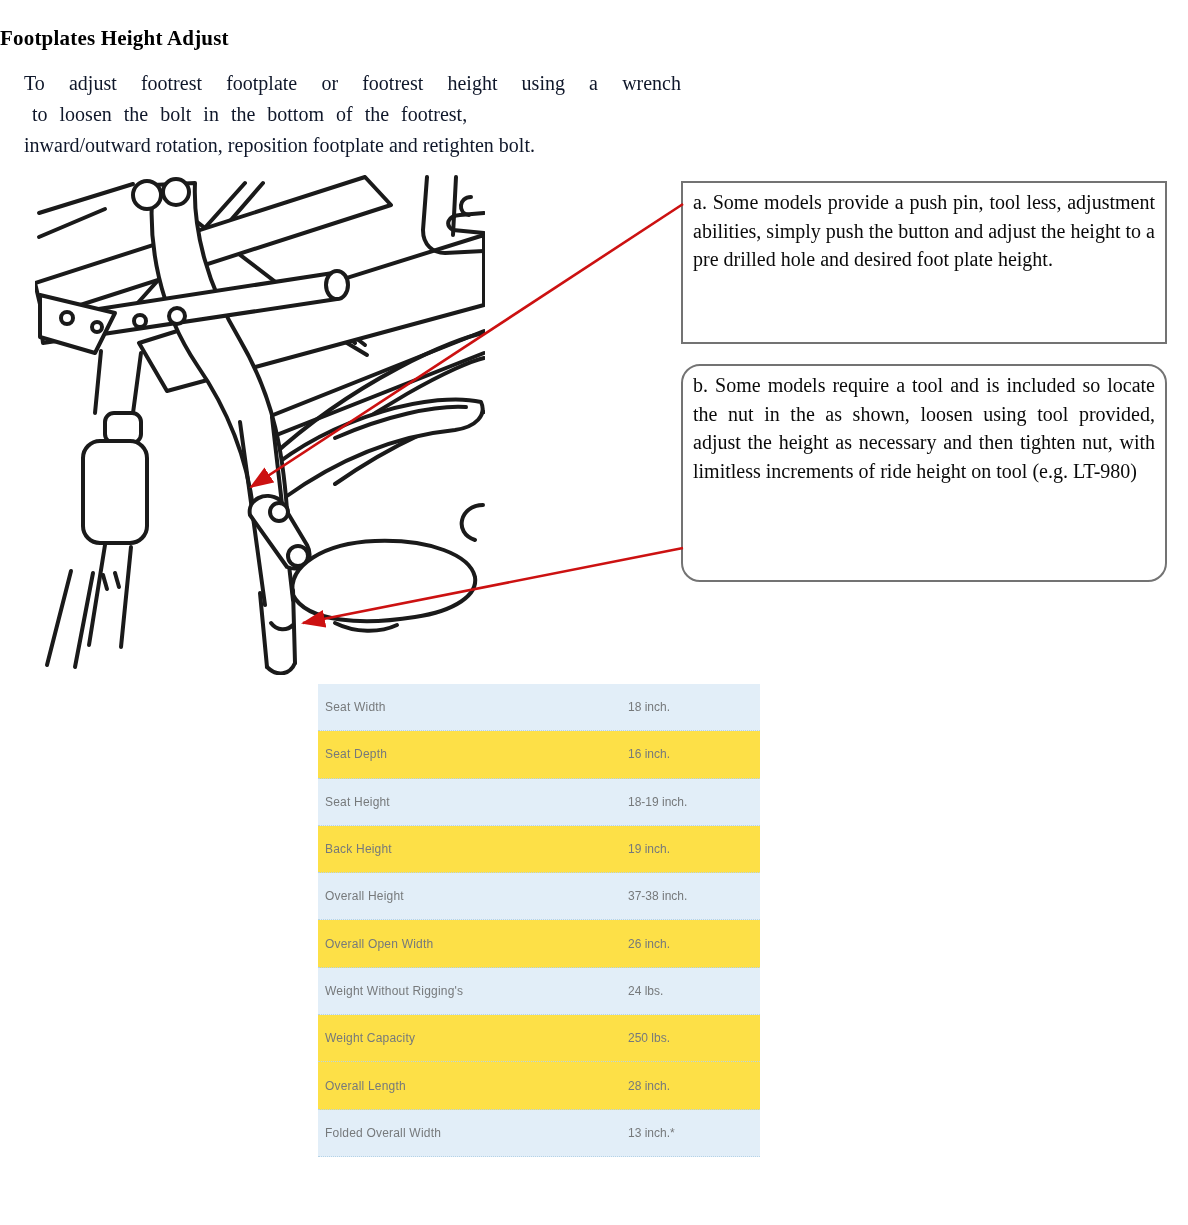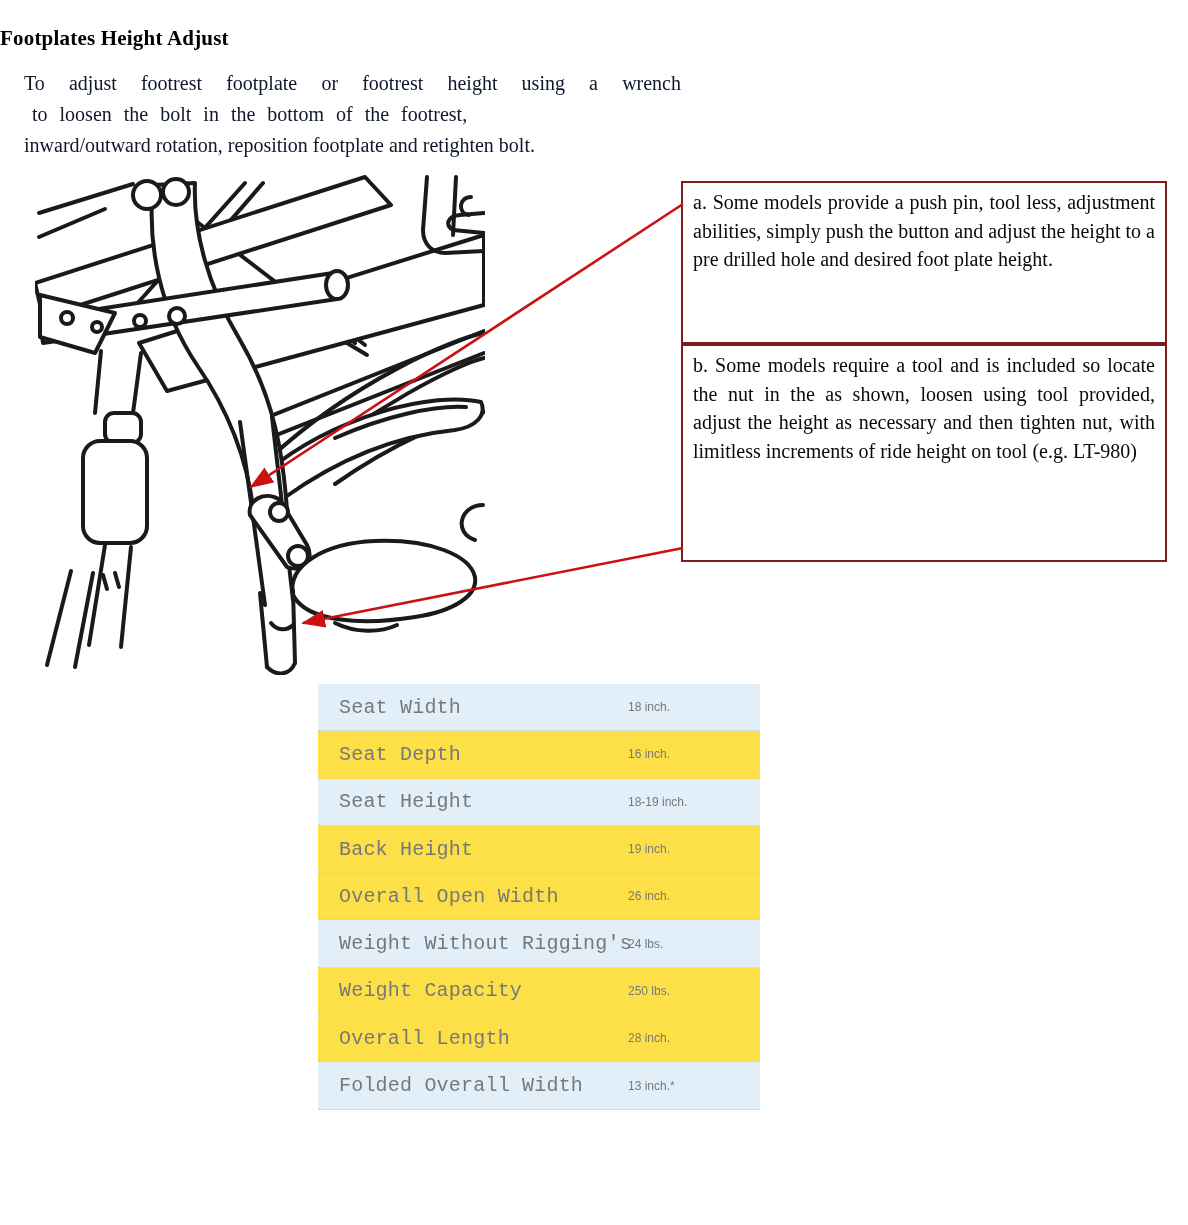--- a/index.html
+++ b/index.html
@@ -14,37 +14,36 @@
     font-size:21px;font-weight:bold;letter-spacing:.2px;
   }
   
   #intro{
     left:24px;top:68px;width:657px;font-size:20px;line-height:31px;color:#0f172a;
   }
   #intro .l1{text-align:justify;text-align-last:justify;}
   #intro .l2{word-spacing:7px;padding-left:8px;}
   
   .callout{
-    left:681px;width:486px;border:2px solid #7f1d1d;box-sizing:border-box;
+    left:681px;width:486px;border:2px solid #737373;box-sizing:border-box;
     padding:5px 10px 0 10px;font-size:20px;line-height:28.5px;
     text-align:justify;color:#0a0a0a;background:#fff;
   }
   #callout-a{top:181px;height:163px;}
-  #callout-b{top:344px;height:218px;}
+  #callout-b{top:364px;height:218px;border-radius:19px;}
   
   #specs{left:318px;top:684px;width:442px;font-family:"Liberation Sans", sans-serif;}
   .spec-row{
     position:relative;height:46.3px;display:flex;align-items:center;
     border-bottom:1px dotted #b5d3e8;background:#fde047;
   }
   .spec-row.blue{background:#e2eef8;}
   .spec-label{
-    padding-left:21px;font-size:20px;color:#76797b;letter-spacing:.2px;
+    padding-left:7px;font-size:12px;color:#76797b;letter-spacing:.2px;
     white-space:nowrap;
-    font-family:Liberation Mono, monospace;
   }
   .spec-value{
     position:absolute;left:310px;font-size:12px;color:#76797b;white-space:nowrap;
   }
   
   #figure-svg{left:35px;top:175px;}
   #arrows-svg{left:0;top:0;pointer-events:none;}
 </style>
 </head>
 <body>
@@ -152,20 +151,24 @@
       <span class="spec-value">16 inch.</span>
     </div>
     <div class="spec-row blue">
       <span class="spec-label">Seat Height</span>
       <span class="spec-value">18-19 inch.</span>
     </div>
     <div class="spec-row">
       <span class="spec-label">Back Height</span>
       <span class="spec-value">19 inch.</span>
     </div>
+    <div class="spec-row blue">
+      <span class="spec-label">Overall Height</span>
+      <span class="spec-value">37-38 inch.</span>
+    </div>
     <div class="spec-row">
       <span class="spec-label">Overall Open Width</span>
       <span class="spec-value">26 inch.</span>
     </div>
     <div class="spec-row blue">
       <span class="spec-label">Weight Without Rigging's</span>
       <span class="spec-value">24 lbs.</span>
     </div>
     <div class="spec-row">
       <span class="spec-label">Weight Capacity</span>

